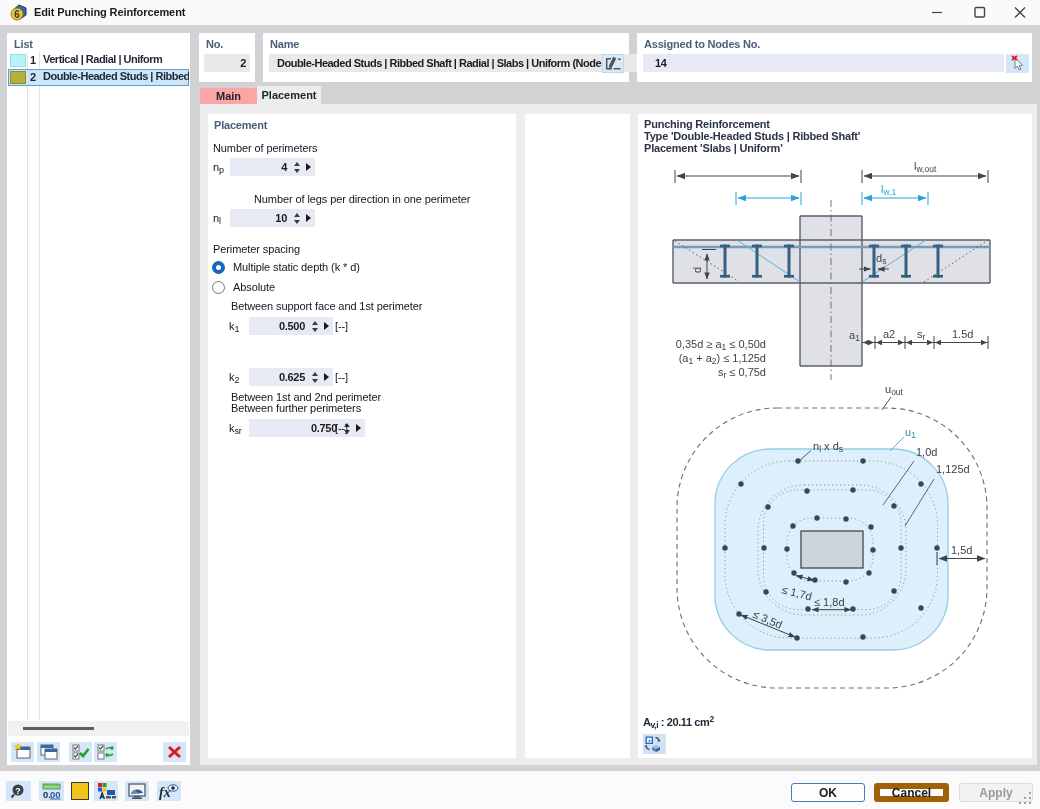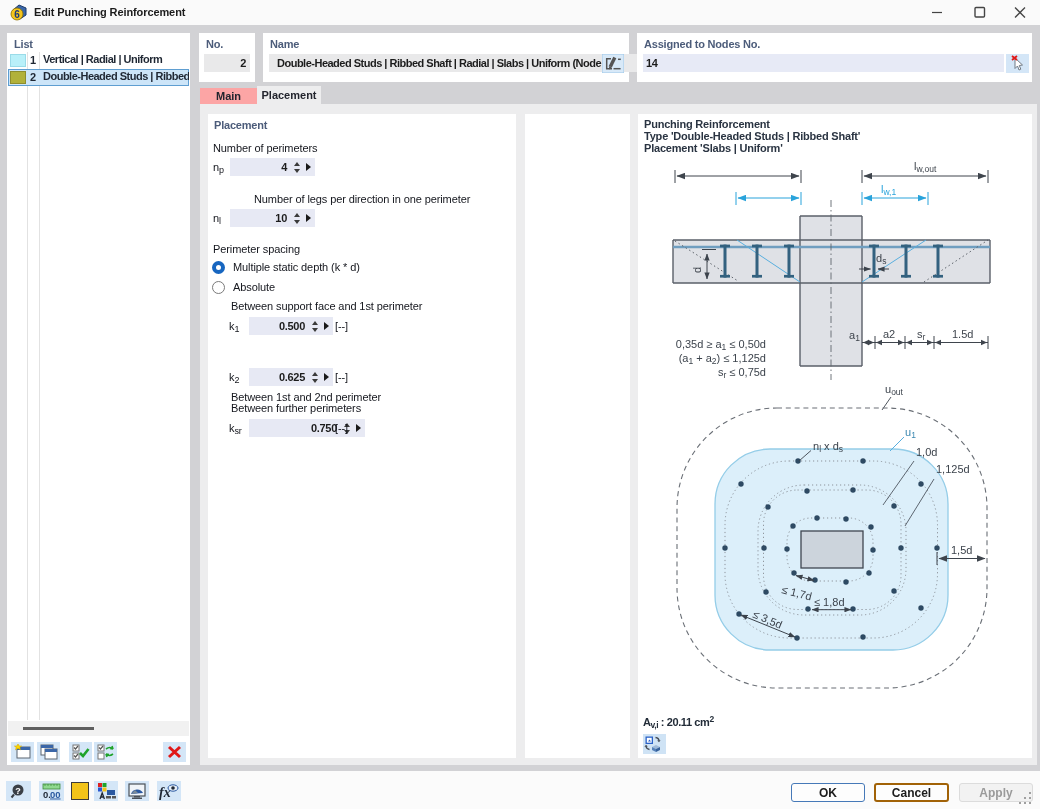--- a/index.html
+++ b/index.html
@@ -116,21 +116,21 @@
   <rect width="22" height="19" fill="#d8e9f8" stroke="#9ec7e8" stroke-width="1"></rect>
   <path d="M9,4.7 L4.7,4.7 L4.7,14.7 L10,14.7" fill="none" stroke="#555" stroke-width="1.5"></path>
   <polygon points="11.27,2.67 14.33,4.13 9.83,13.53 6.77,12.07" fill="#555"></polygon>
   <polygon points="6.77,12.07 9.83,13.53 7.5,15.4" fill="#555"></polygon>
   <line x1="16" y1="5.3" x2="18.8" y2="5.3" stroke="#555" stroke-width="1.5"></line>
   <line x1="11.5" y1="14.7" x2="18.6" y2="14.7" stroke="#555" stroke-width="1.5"></line>
 </svg>
 
 <div class="abs panel" style="left:637px;top:33px;width:395px;height:49px;"></div>
 <div class="abs grouplabel" style="left:644px;top:38px;">Assigned to Nodes No.</div>
-<div class="abs fld" style="left:643px;top:54px;width:361px;height:18px;padding-left:3px;box-sizing:border-box;background:#e7eaf6;">14</div>
+<div class="abs fld" style="left:643px;top:54px;width:361px;height:18px;padding-left:12px;box-sizing:border-box;background:#e7eaf6;">14</div>
 <svg class="abs" style="left:1006px;top:54px;" width="23" height="19" viewBox="0 0 23 19">
   <rect width="23" height="19" fill="#d4e6f7"></rect>
   <path d="M9,4 L9,14.5 L11.5,12 L13,16 L14.8,15.2 L13.3,11.5 L16.5,11 Z" fill="#fff" stroke="#707a85" stroke-width="1"></path>
   <path d="M6,2 L11,6 M11,2 L6,6" stroke="#e01818" stroke-width="1.8"></path>
 </svg>
 
 <div class="abs" style="left:200px;top:88px;width:57px;height:16px;background:#fca5a5;font-size:11px;font-weight:bold;color:#23252e;text-align:center;line-height:16px;">Main</div>
 <div class="abs" style="left:257px;top:86px;width:64px;height:18px;background:#ededee;font-size:11px;font-weight:bold;color:#23252e;text-align:center;line-height:18px;">Placement</div>
 
 <div class="abs" style="left:200px;top:104px;width:837px;height:661px;background:#ededee;"></div>
@@ -410,21 +410,21 @@
   <rect x="9" y="15" width="6" height="1.5" fill="#4a5058"></rect>
   <rect x="7" y="16.5" width="10" height="1.5" fill="#4a5058"></rect>
 </svg>
 <svg class="abs" style="left:157px;top:781px;" width="24" height="20" viewBox="0 0 24 20">
   <rect width="24" height="20" fill="#d4e6f7"></rect>
   <text x="2" y="16" font-size="14" font-weight="bold" font-style="italic" fill="#1f2733" font-family="Liberation Serif">fx</text>
   <ellipse cx="16" cy="7" rx="5" ry="3.2" fill="#e8f0f8" stroke="#2a58a0" stroke-width="1"></ellipse>
   <circle cx="16" cy="7" r="1.8" fill="#1f2733"></circle>
 </svg>
 <div class="btn" style="left:791px;width:74px;border:1.5px solid #4679b8;">OK</div>
-<div class="btn" style="left:874px;width:75px;border:2px solid #a16207;">Cancel</div>
+<div class="btn" style="left:874px;width:75px;border:6px solid #a16207;">Cancel</div>
 <div class="btn" style="left:959px;width:74px;border:1px solid #dcdcdc;background:#f2f2f2;color:#9a9a9a;">Apply</div>
 <svg class="abs" style="left:1018px;top:792px;" width="16" height="14" viewBox="0 0 16 14">
   <g fill="#a0a0a0">
   <rect x="11" y="0" width="2" height="2"></rect>
   <rect x="6" y="5" width="2" height="2"></rect>
       <rect x="11" y="5" width="2" height="2"></rect>
   <rect x="1" y="10" width="2" height="2"></rect>
       <rect x="6" y="10" width="2" height="2"></rect>
       <rect x="11" y="10" width="2" height="2"></rect>
   </g>

